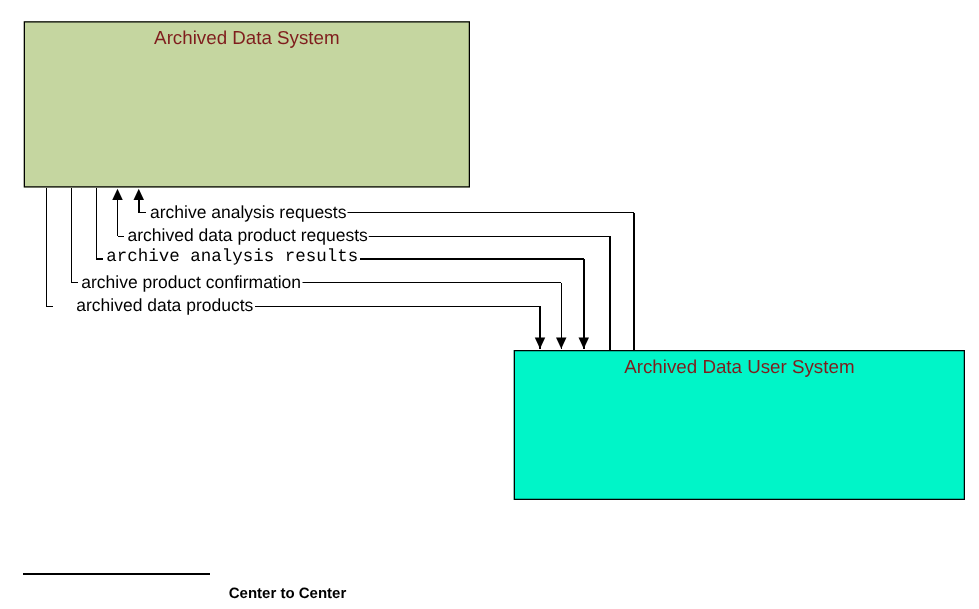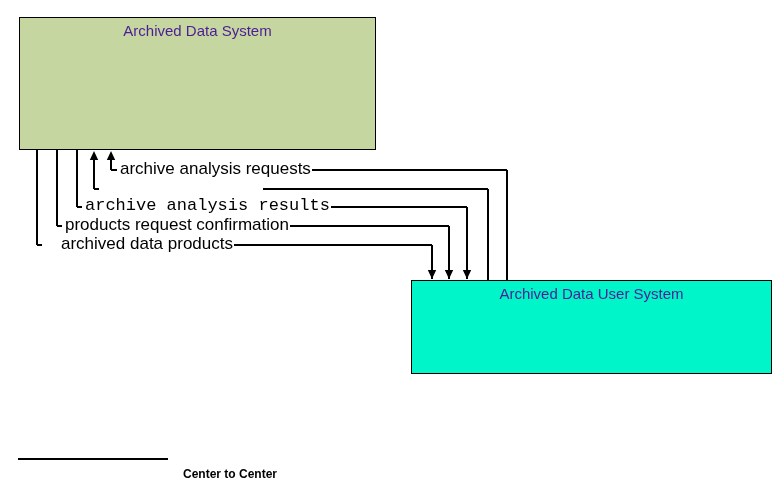--- a/index.html
+++ b/index.html
@@ -35,28 +35,28 @@
     display: block;
   }
   .node-title {
     position: absolute;
     left: 0;
     right: 0;
     top: 4px;
     text-align: center;
     font-family: "Liberation Sans", sans-serif;
     font-size: 15px;
-    color: #4c1d95;
+    color: #7f1d1d;
     line-height: 18px;
     white-space: nowrap;
   }
   .flow-label {
     position: absolute;
     font-family: "Liberation Sans", sans-serif;
-    font-size: 17px;
+    font-size: 14px;
     color: #000000;
     white-space: nowrap;
     background: #ffffff;
     line-height: 12px;
     padding: 0 1px;
     text-align: center;
   }
   .legend-label {
     position: absolute;
     font-family: "Liberation Sans", sans-serif;
@@ -107,24 +107,25 @@
       </g>
     <g id="legend-line-group" stroke="#000000" stroke-width="1.4" fill="none" shape-rendering="crispEdges">
         <line x1="18" y1="459" x2="168" y2="459" stroke="#000000"></line>
       </g>
   </svg>
 
   <div class="node-box" id="node-archived-data-system" style="left: 19px; top: 17px; width: 357px; height: 133px; background: rgb(197, 214, 160); border-color: rgb(0, 0, 0);">
     <div class="node-title">Archived Data System</div>
   </div>
 
-  <div class="node-box" id="node-archived-data-user-system" style="left: 411px; top: 280px; width: 361px; height: 94px; background: rgb(0, 245, 200); border-color: rgb(0, 0, 0);">
+  <div class="node-box" id="node-archived-data-user-system" style="left: 411px; top: 280px; width: 361px; height: 120px; background: rgb(0, 245, 200); border-color: rgb(0, 0, 0);">
     <div class="node-title">Archived Data User System</div>
   </div>
 
   <div class="flow-label" id="flow-label-0" style="left: 119px; top: 163px;">archive analysis requests</div>
+  <div class="flow-label" id="flow-label-1" style="left: 101px; top: 182px;">archived data product requests</div>
   <div class="flow-label" id="flow-label-2" style="left: 84px; top: 200px; font-family: Liberation Mono, monospace;">archive analysis results</div>
-  <div class="flow-label" id="flow-label-3" style="left: 64px; top: 219px;">products request confirmation</div>
+  <div class="flow-label" id="flow-label-3" style="left: 64px; top: 219px;">archive product confirmation</div>
   <div class="flow-label" id="flow-label-4" style="left: 44px; top: 238px; margin-left: 16px;">archived data products</div>
 
   <div class="legend-label" id="legend-label-0" style="left: 183px; top: 467px; font-weight: bold;">Center to Center</div>
 
 </div>
 
 </body></html>

